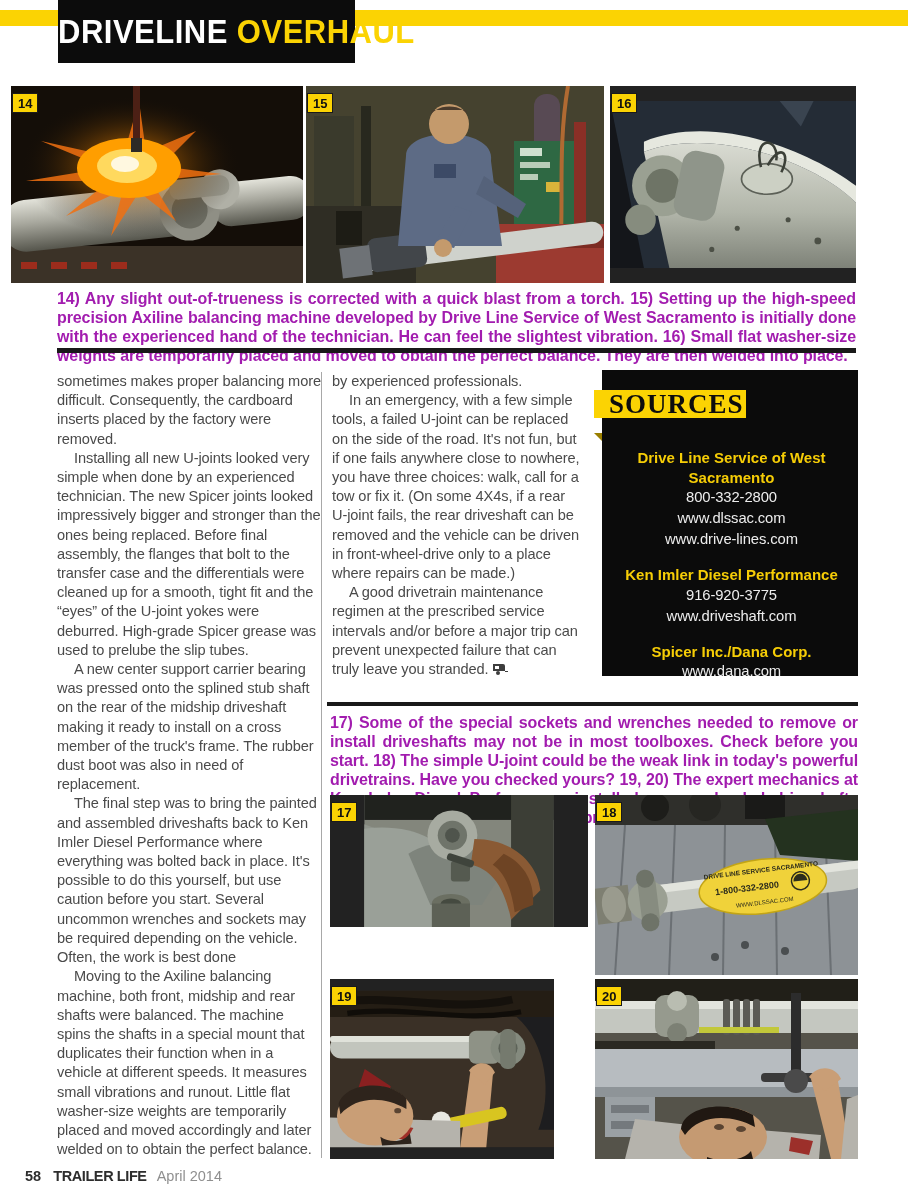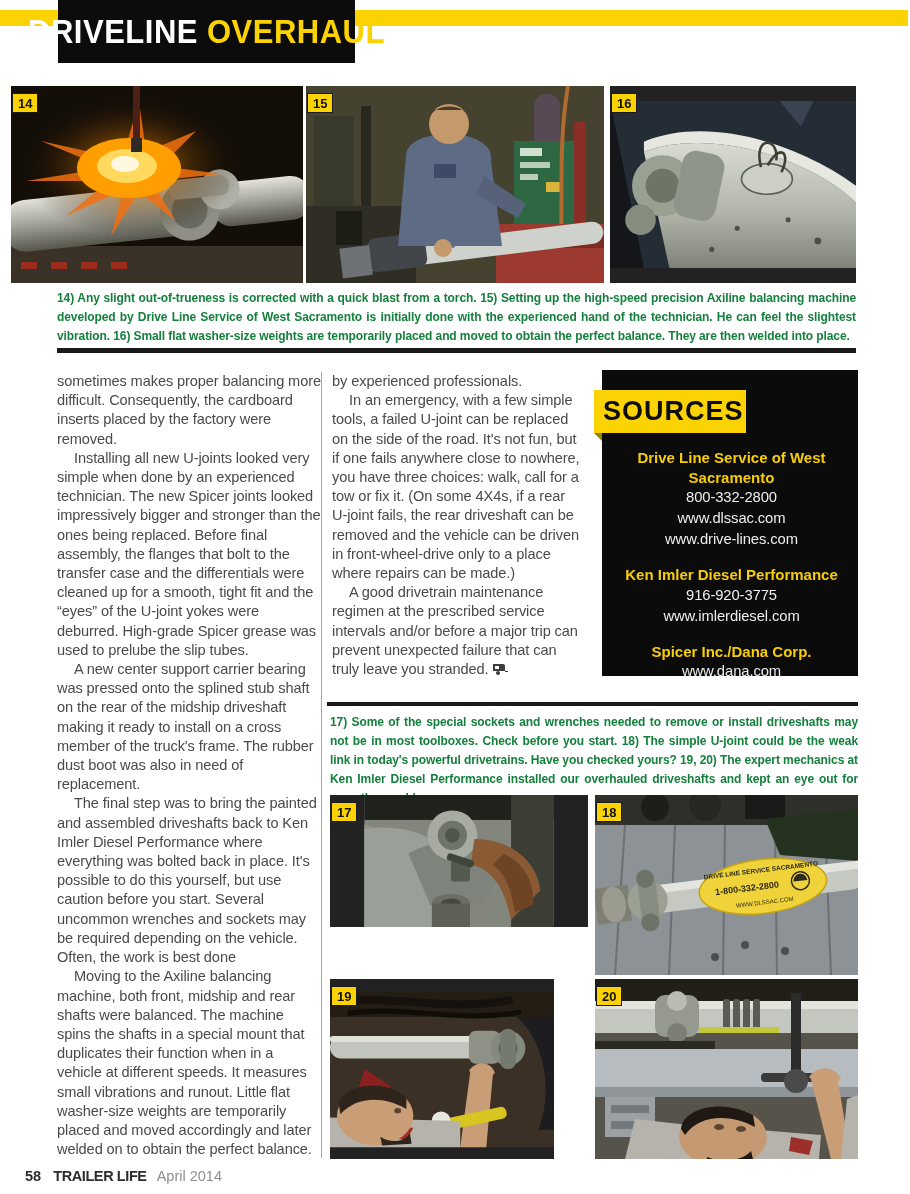--- a/index.html
+++ b/index.html
@@ -3,48 +3,48 @@
 <meta charset="utf-8">
 <style>
   html,body{margin:0;padding:0;background:#dcdcdc;}
   .page{position:relative;width:910px;height:1194px;background:#ffffff;margin:0 auto;
         font-family:"Liberation Sans",sans-serif;overflow:hidden;}
   .abs{position:absolute;}
 
   
   .yellow-stripe{left:0;top:10px;width:908px;height:16px;background:#fbd303;}
   .title-box{left:58px;top:0;width:297px;height:63px;background:#0c0c0c;
-             display:flex;align-items:center;justify-content:center;}
+             display:flex;align-items:center;justify-content:flex-start;}
   .title-box span{font-weight:bold;font-size:31px;letter-spacing:.5px;transform:scaleY(1.08);}
   .t-white{color:#ffffff;margin-right:9px;}
   .t-yellow{color:#fbd303;}
 
   
   .photo{position:absolute;overflow:hidden;background:#222;}
   .photo svg{display:block;width:100%;height:100%;}
   .badge{position:absolute;top:7px;left:1px;background:#fbd303;color:#111;
          font-weight:bold;font-size:13px;line-height:1;padding:3px 5px 2px;border:1px solid #1a1a1a;}
 
   
-  .caption{font-weight:bold;font-size:12px;line-height:19px;color:#15803d;
+  .caption{font-weight:bold;font-size:16px;line-height:19px;color:#a21caf;
            text-align:justify;letter-spacing:-.1px;}
   .hrule{background:#191919;}
 
   
   .bodycol{font-size:14.6px;line-height:19.2px;color:#4a4a4a;letter-spacing:-.1px;}
   .bodycol p{margin:0;}
   .bodycol p + p{text-indent:17px;}
   .col-divider{width:1px;background:#a8a8a8;}
   .end-icon{display:inline-block;vertical-align:-1px;margin-left:3px;}
 
   
   .sources-box{left:602px;top:370px;width:256px;height:306px;background:#0b0b0b;
                box-sizing:border-box;padding:78px 16px 0 19px;}
-  .sources-banner{position:absolute;left:-8px;top:20px;width:152px;height:43px;background:#fbd303;
-                  display:flex;align-items:center;padding-left:9px;box-sizing:border-box;}
+  .sources-banner{position:absolute;left:-8px;top:20px;width:152px;height:28px;background:#fbd303;
+                  display:flex;align-items:center;padding-left:15px;box-sizing:border-box;font-family:Liberation Serif, serif;}
   .sources-banner span{font-weight:bold;font-size:27px;color:#0d0d0d;letter-spacing:1px;transform:scaleY(1.05);}
   .src-name{color:#f6cd06;font-weight:bold;font-size:15px;line-height:19.5px;}
   .src-line{color:#ededed;font-size:14.8px;line-height:21px;letter-spacing:-.1px;}
   .src-group{margin-bottom:15px;text-align:center;}
 
   
   .footer{left:25px;top:1168px;font-size:14.5px;}
   .f-num{font-weight:bold;color:#2d2d2d;}
   .f-mag{font-weight:bold;color:#2d2d2d;letter-spacing:-.4px;margin-left:8px;}
   .f-issue{color:#8f8f8f;margin-left:6px;}
@@ -197,21 +197,21 @@
 
     <div class="src-group">
       <div class="src-name">Drive Line Service of West Sacramento</div>
       <div class="src-line">800-332-2800</div>
       <div class="src-line">www.dlssac.com</div>
       <div class="src-line">www.drive-lines.com</div>
     </div>
     <div class="src-group">
       <div class="src-name">Ken Imler Diesel Performance</div>
       <div class="src-line">916-920-3775</div>
-      <div class="src-line">www.imlerdiesel.com</div>
+      <div class="src-line">www.driveshaft.com</div>
     </div>
     <div class="src-group">
       <div class="src-name">Spicer Inc./Dana Corp.</div>
       <div class="src-line">www.dana.com</div>
     </div>
   </div>
 
   <div class="abs hrule" style="left:327px;top:702px;width:531px;height:4px;"></div>
   <div class="abs caption" style="left:330px;top:713px;width:528px;">17) Some of the special sockets and wrenches needed to remove or install driveshafts may not be in most toolboxes. Check before you start. 18) The simple U-joint could be the weak link in today's powerful drivetrains. Have you checked yours? 19, 20) The expert mechanics at Ken Imler Diesel Performance installed our overhauled driveshafts and kept an eye out for any other problems.</div>
 

